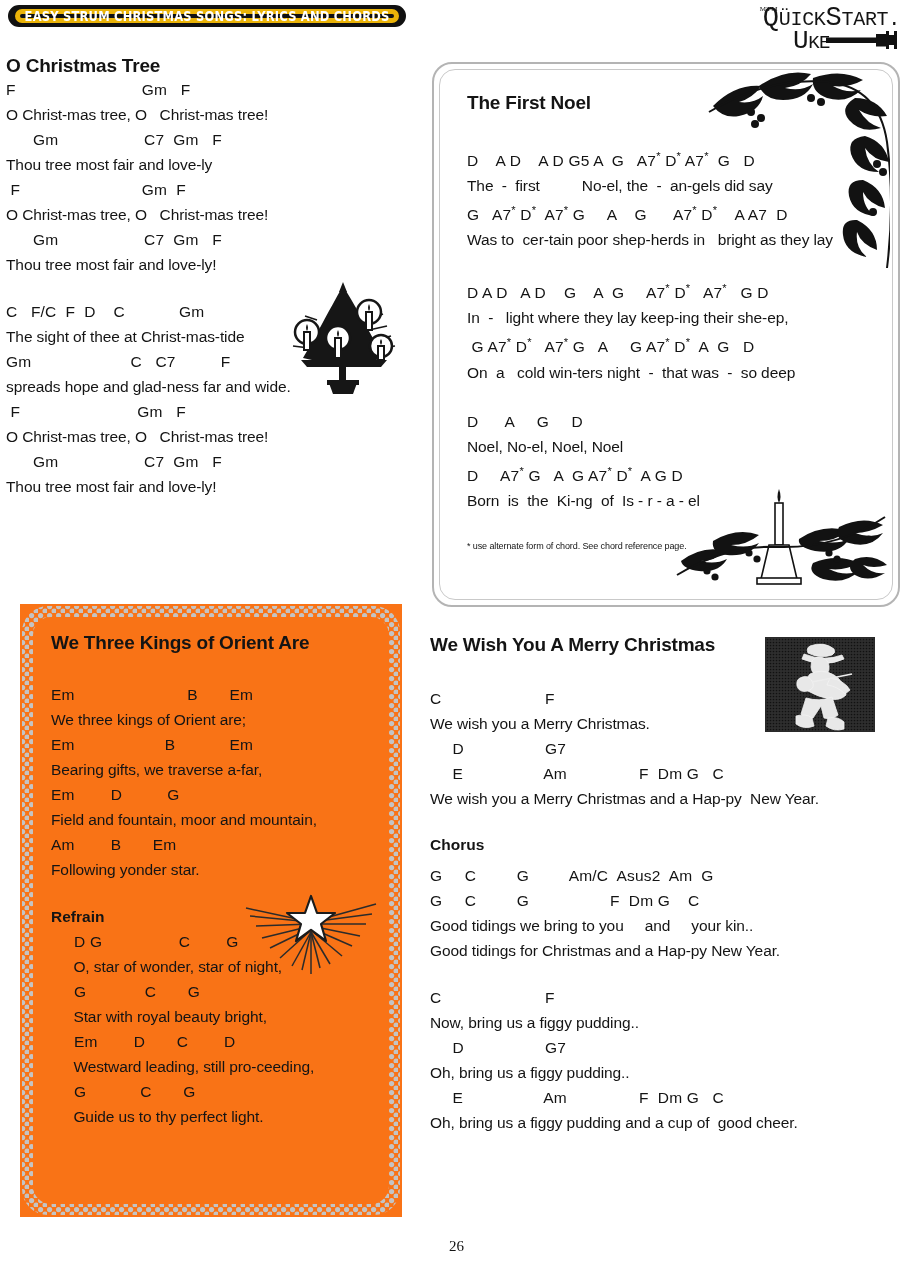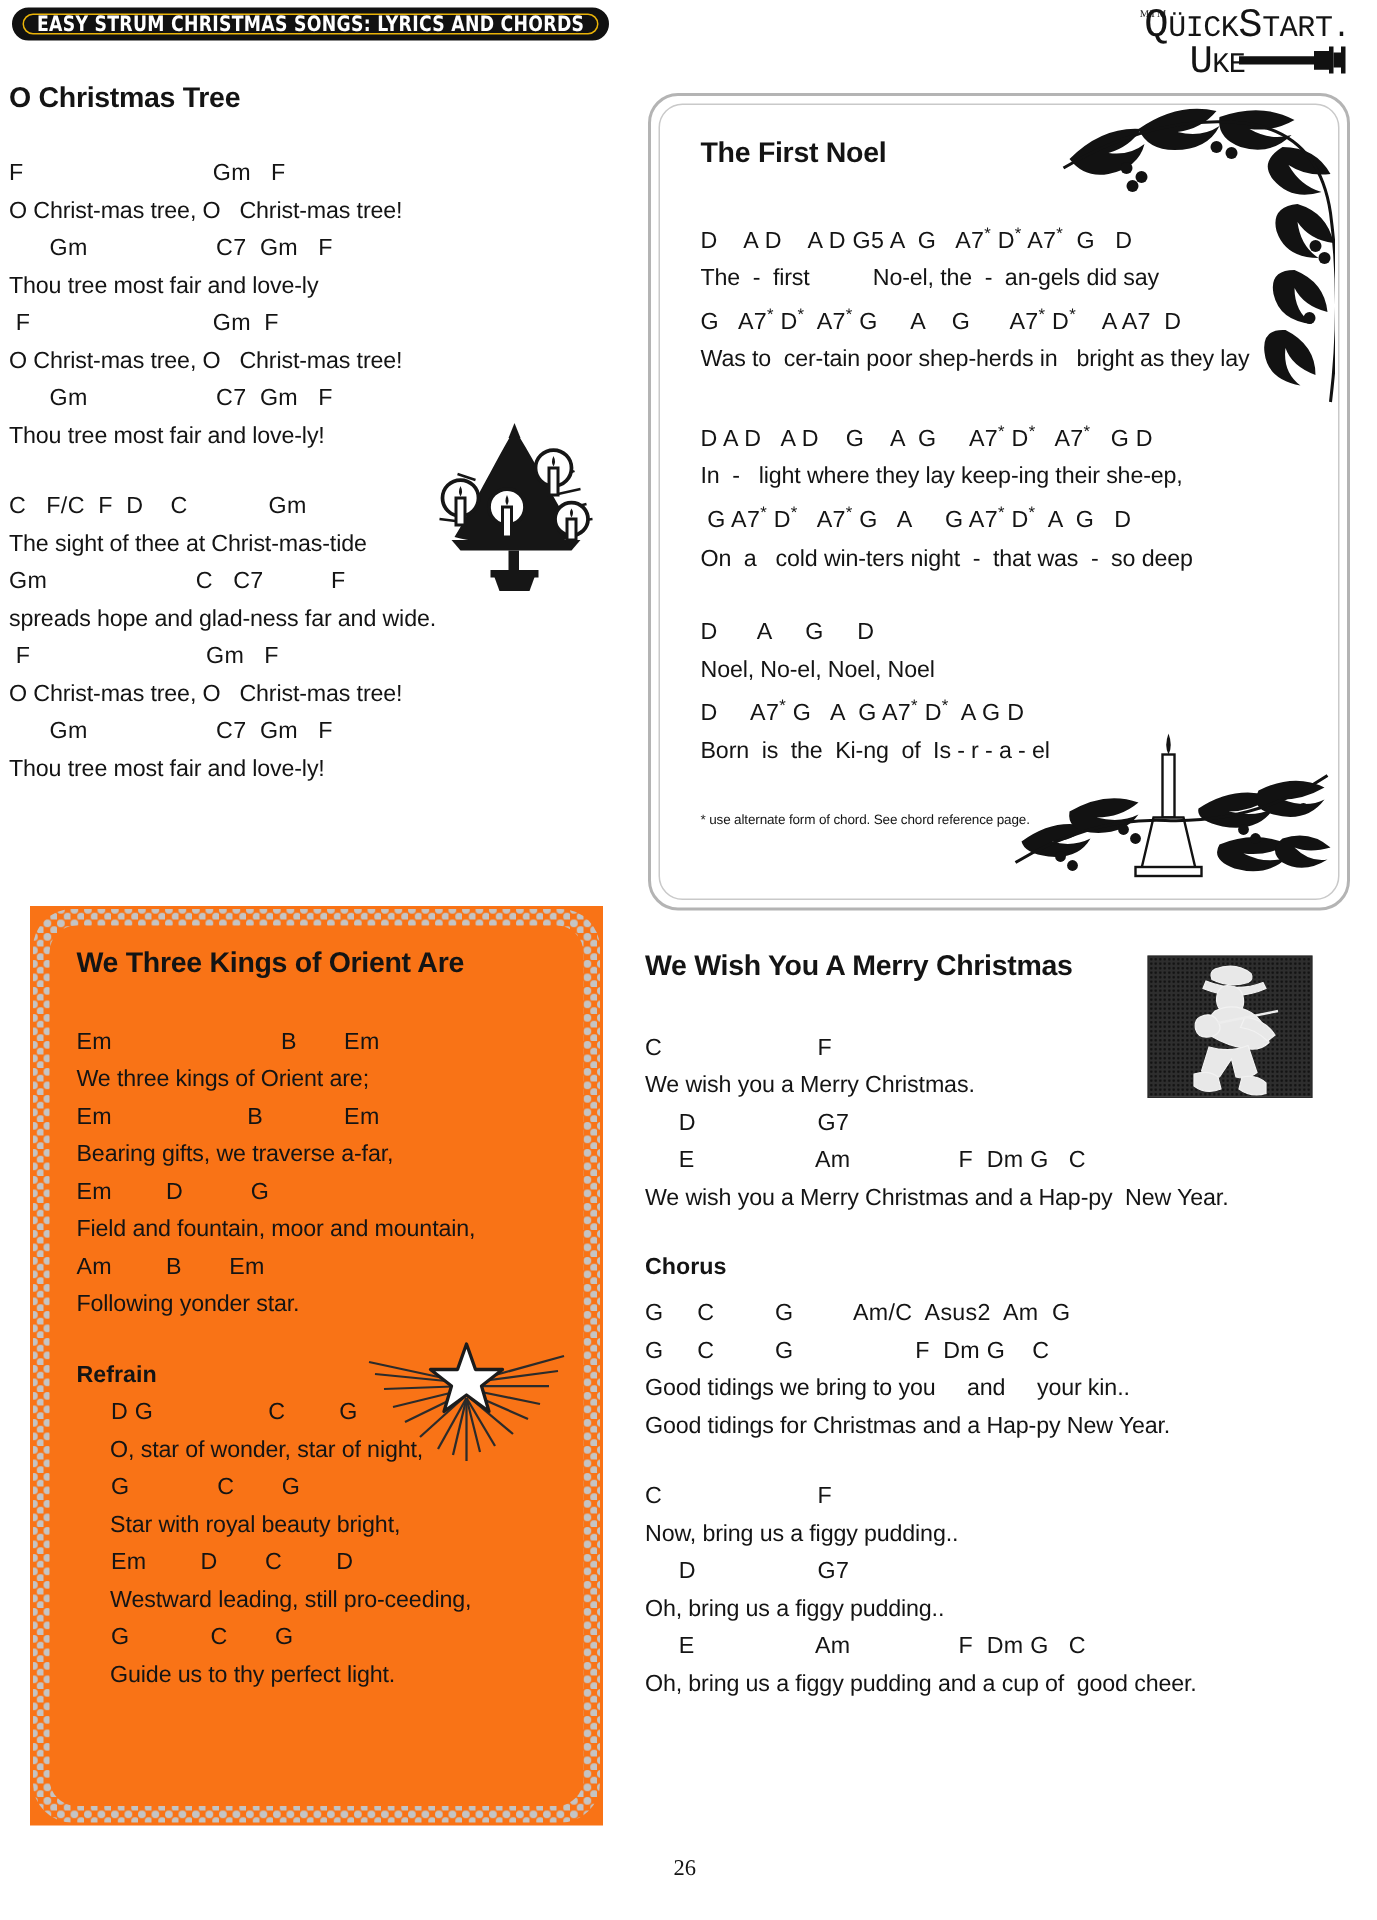--- a/index.html
+++ b/index.html
@@ -28,21 +28,21 @@
     border-radius: 11px;
     box-sizing: border-box;
     border: 2px solid #111;
   }
   .banner-inner {
     position: absolute;
     left: 5px;
     top: 2px;
     right: 5px;
     bottom: 2px;
-    border: 1px solid #eab308;
+    border: 5px solid #eab308;
     border-radius: 9px;
     box-sizing: border-box;
     display: flex;
     align-items: center;
     justify-content: center;
   }
   .banner-text {
     color: #ffffff;
     font-family: "DejaVu Sans", sans-serif;
     font-size: 12px;
@@ -120,21 +120,21 @@
 
   .line { display: block; margin: 0; padding: 0; }
 
   
   #oct {
     position: absolute;
     left: 6px;
     top: 55px;
     width: 420px;
   }
-  #oct .song-title { margin-bottom: 26px; }
+  #oct .song-title { }
   #oct .line { line-height: 25px; }
   #oct .gap { height: 22px; }
 
   .tree-art {
     position: absolute;
     left: 283px;
     top: 276px;
     width: 120px;
     height: 118px;
   }

